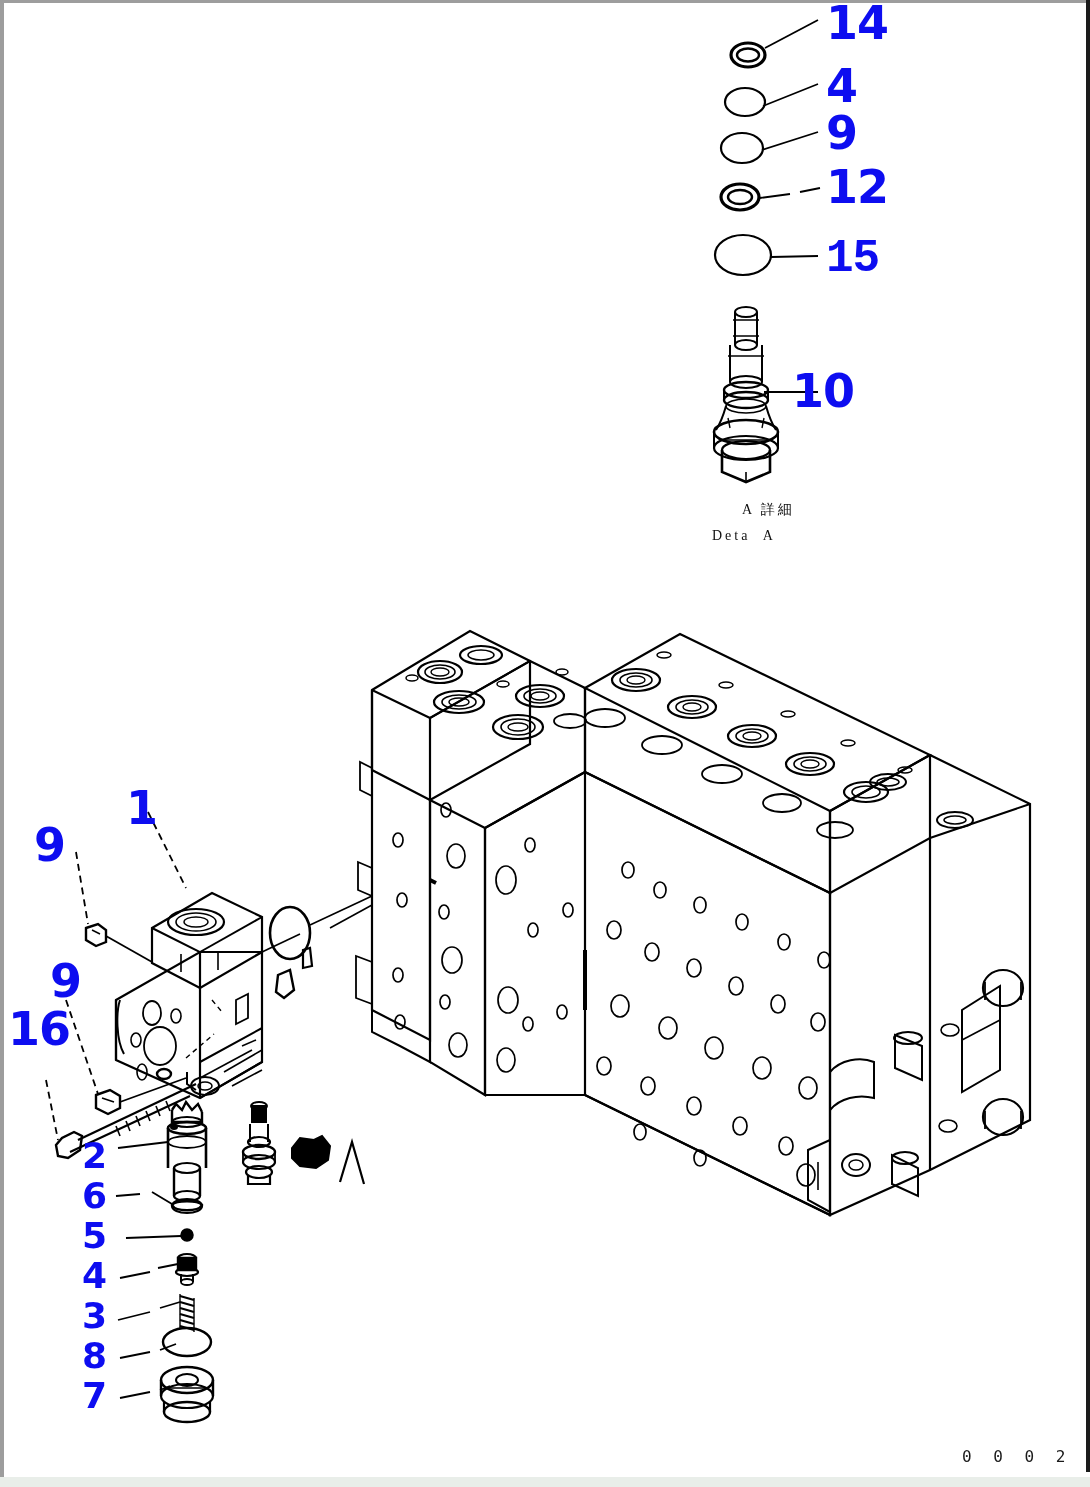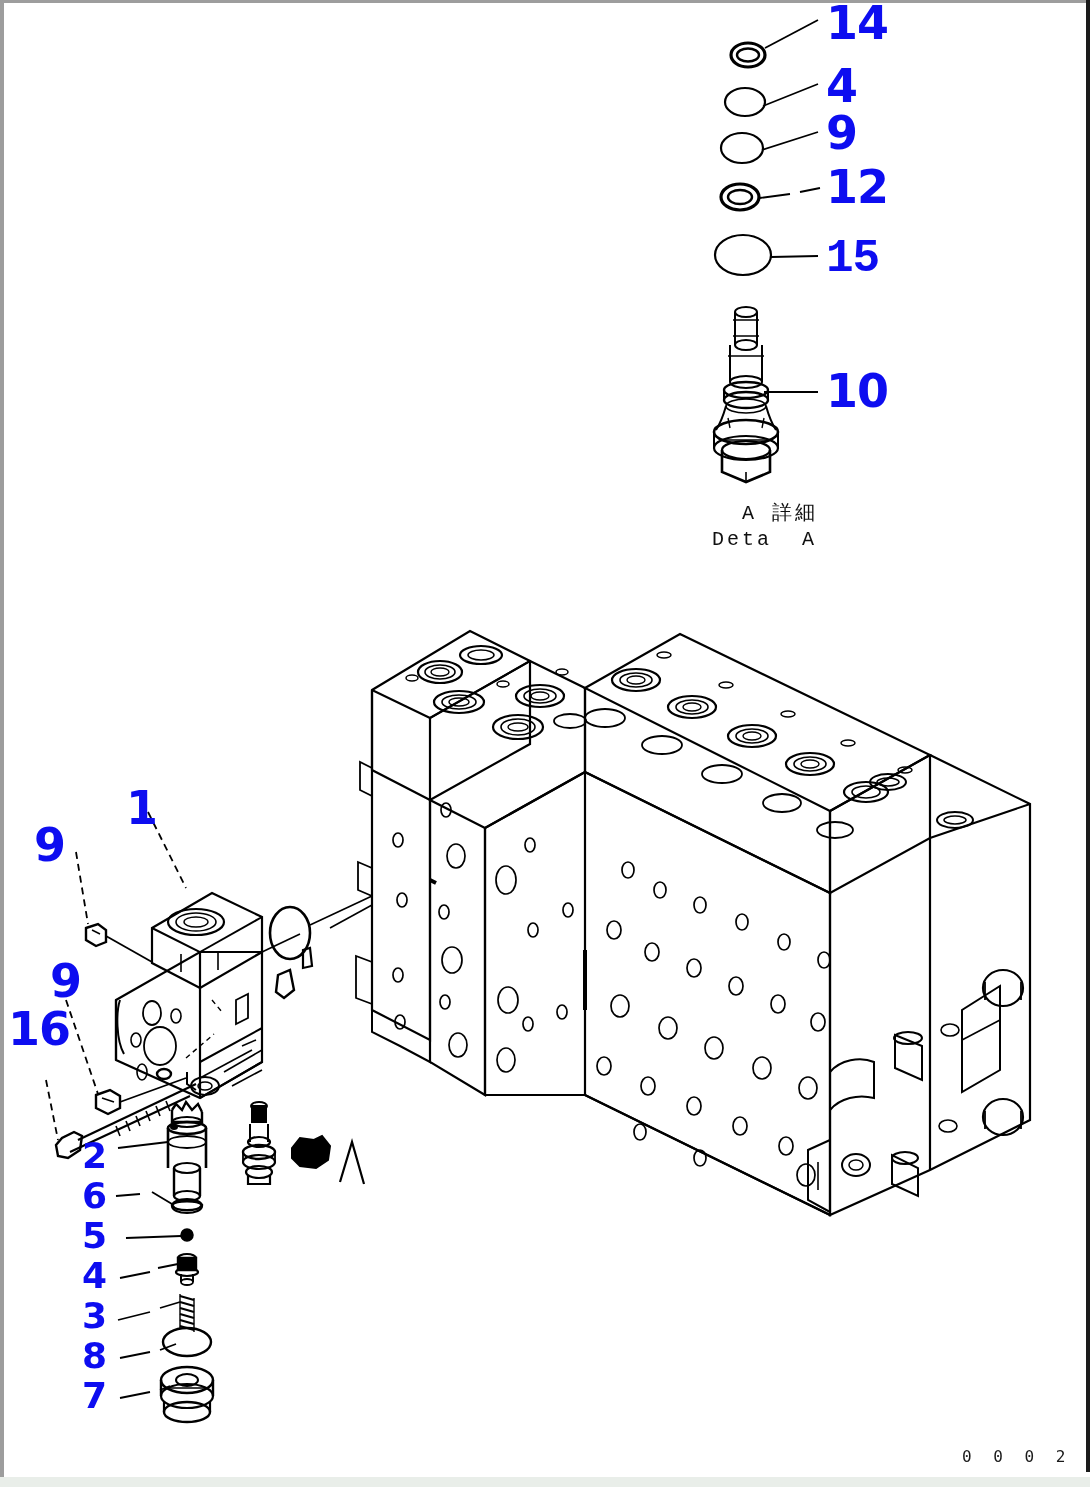--- a/index.html
+++ b/index.html
@@ -29,25 +29,25 @@
     letter-spacing:-1px;
     line-height:1;
     white-space:nowrap;
     user-select:none;
   }
   .callout.big{font-size:46px;}
   .callout.mid{font-size:36px;}
 
   .caption{
     position:absolute;
-    font-family:Liberation Mono, monospace;
+    font-family:Liberation Serif, serif;
     color:#101010;
     white-space:pre;
     line-height:1.18;
-    font-size:20px;
+    font-size:14px;
     letter-spacing:3px;
   }
   .figcode{
     position:absolute;
     font-family:"DejaVu Sans Mono", monospace;
     color:#1a1a1a;
     font-size:16px;
     letter-spacing:6px;
     white-space:pre;
   }
@@ -435,21 +435,21 @@
     <path d="M262,952 L300,934" stroke="#000" stroke-width="1.6" fill="none"></path>
     <path d="M330,928 L372,905" stroke="#000" stroke-width="1.6" fill="none"></path>
 
   </svg>
 
   <div class="callout big" style="left:826px;top:0px;">14</div>
   <div class="callout big" style="left:826px;top:63px;">4</div>
   <div class="callout big" style="left:826px;top:110px;">9</div>
   <div class="callout big" style="left:826px;top:164px;">12</div>
   <div class="callout big" style="left:826px;top:236px;font-family:Liberation Mono, monospace;">15</div>
-  <div class="callout big" style="left:826px;top:368px;">10</div>
+  <div class="callout big" style="left:792px;top:368px;">10</div>
 
   <div class="callout big" style="left:126px;top:785px;">1</div>
   <div class="callout big" style="left:34px;top:822px;">9</div>
   <div class="callout big" style="left:50px;top:958px;">9</div>
   <div class="callout big" style="left:8px;top:1006px;">16</div>
 
   <div class="callout mid" style="left:82px;top:1138px;">2</div>
   <div class="callout mid" style="left:82px;top:1178px;">6</div>
   <div class="callout mid" style="left:82px;top:1218px;">5</div>
   <div class="callout mid" style="left:82px;top:1258px;">4</div>

